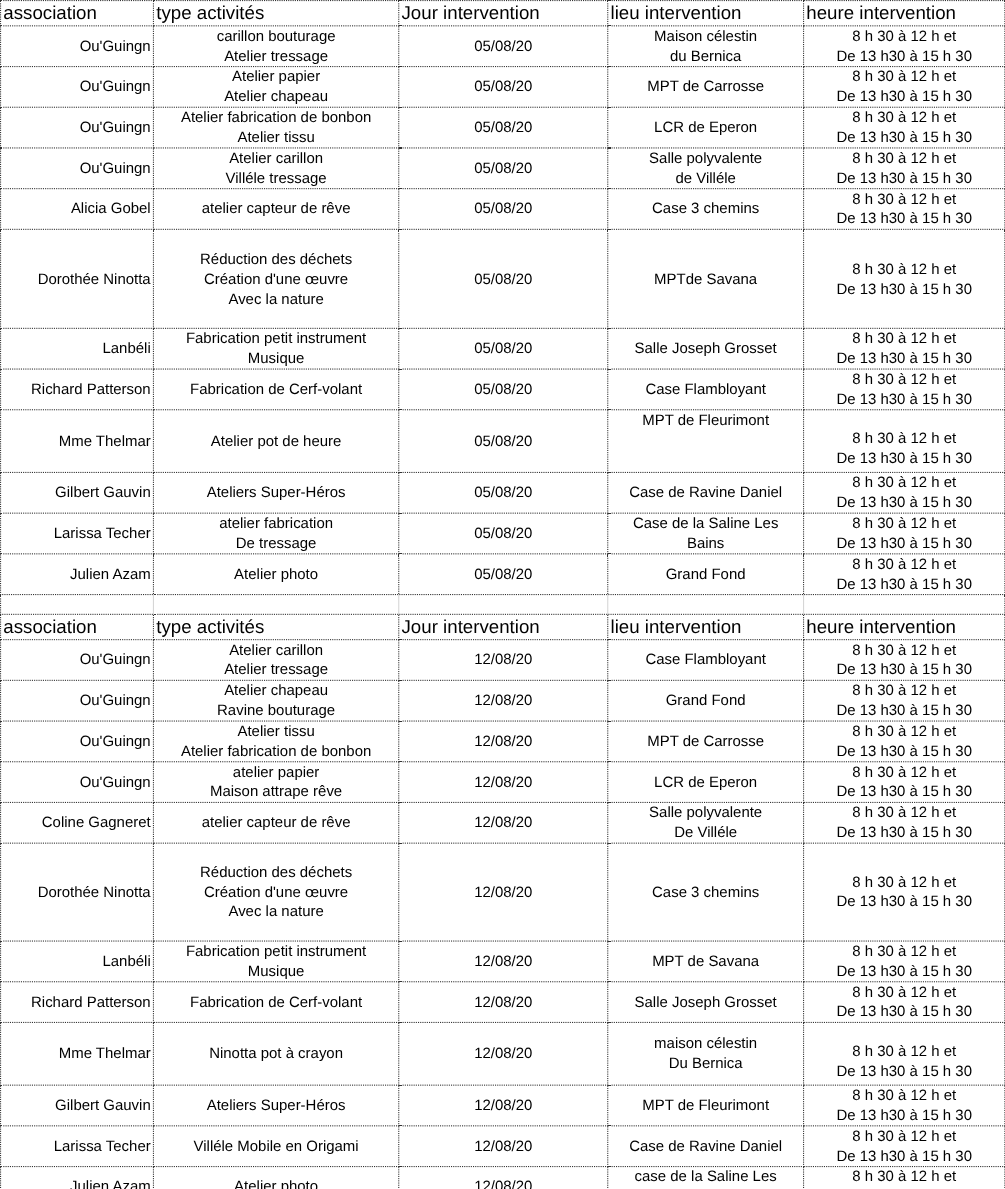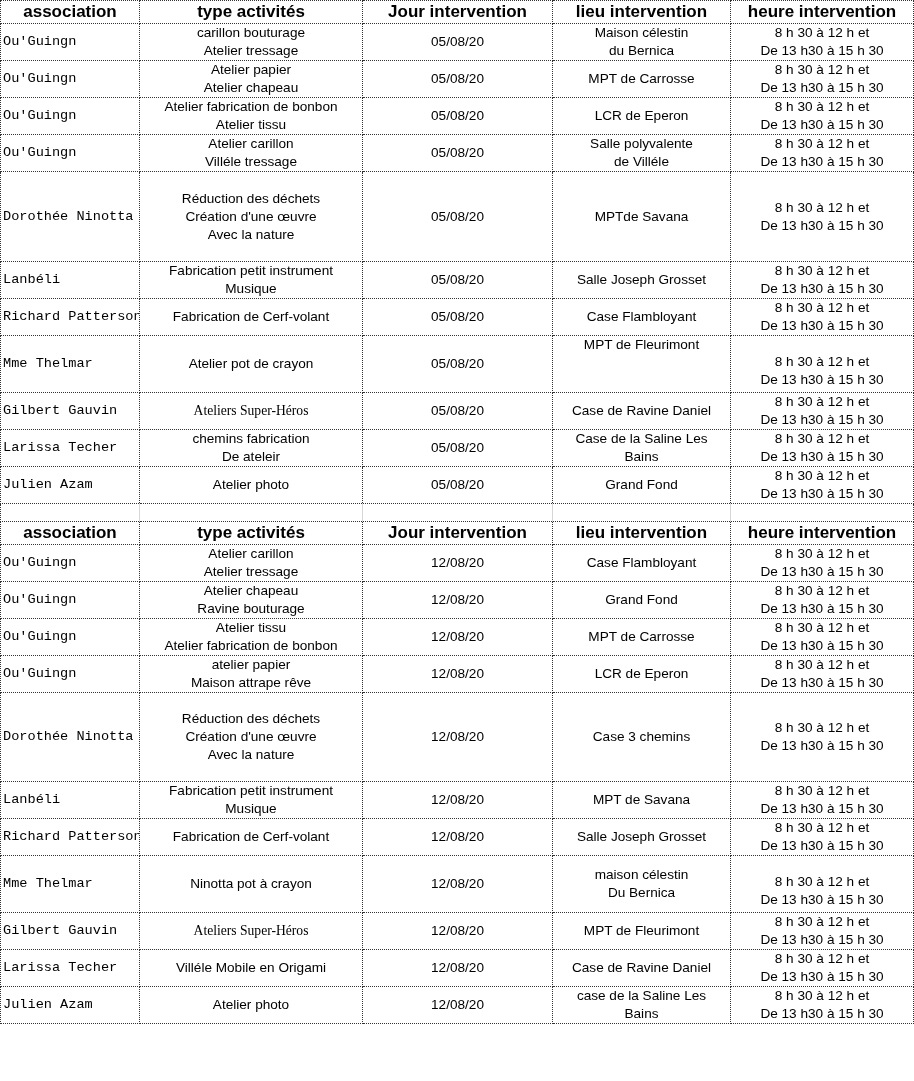--- a/index.html
+++ b/index.html
@@ -7,25 +7,25 @@
   table.sched { border-collapse:collapse; table-layout:fixed; width:913px; }
   table.sched td, table.sched th {
     border:1px dotted #333;
     padding:0 2px;
     font-size:13.6px;
     line-height:18px;
     vertical-align:middle;
     overflow:hidden;
     white-space:nowrap;
   }
-  table.sched th { font-weight:bold; font-size:17px; text-align:center; height:22px; line-height:20px; }
-  td.assoc { text-align:left; padding-left:3px;font-family:Liberation Mono, monospace; }
+  table.sched th { font-weight:normal; font-size:17px; text-align:left; height:22px; line-height:20px; }
+  td.assoc { text-align:right; padding-left:3px; }
   td.center { text-align:center; }
   .line { display:block; }
-  td.small { font-size:12.5px;font-family:Liberation Serif, serif; }
+  td.small { font-size:12.5px; }
   tr.blank td { height:17px; border-left:1px solid #d6d6d6; border-right:1px solid #d6d6d6; }
   tr.blank td:first-child { border-left:1px dotted #333; }
   tr.blank td:last-child { border-right:1px dotted #333; }
   .heure-low { display:block; padding-top:14px; }
 </style>
 </head>
 <body>
 
 <table class="sched">
   <colgroup>
@@ -106,20 +106,36 @@
           <span class="line">Salle polyvalente</span>
           <span class="line">de Villéle</span>
         </td>
         <td class="center">
           <span class="line">
             <span class="line">8 h 30 à 12 h et</span>
             <span class="line">De 13 h30 à 15 h 30</span>
           </span>
         </td>
       </tr>
+      <tr style="height: 36px;">
+        <td class="assoc">Alicia Gobel</td>
+        <td class="center">
+          <span class="line">atelier capteur de rêve</span>
+        </td>
+        <td class="center">05/08/20</td>
+        <td class="center">
+          <span class="line">Case 3 chemins</span>
+        </td>
+        <td class="center">
+          <span class="line">
+            <span class="line">8 h 30 à 12 h et</span>
+            <span class="line">De 13 h30 à 15 h 30</span>
+          </span>
+        </td>
+      </tr>
       <tr style="height: 90px;">
         <td class="assoc">Dorothée Ninotta</td>
         <td class="center">
           <span class="line">Réduction des déchets</span>
           <span class="line">Création d'une œuvre</span>
           <span class="line">Avec la nature</span>
         </td>
         <td class="center">05/08/20</td>
         <td class="center">
           <span class="line">MPTde Savana</span>
@@ -160,21 +176,21 @@
         <td class="center">
           <span class="line">
             <span class="line">8 h 30 à 12 h et</span>
             <span class="line">De 13 h30 à 15 h 30</span>
           </span>
         </td>
       </tr>
       <tr style="height: 57px;">
         <td class="assoc">Mme Thelmar</td>
         <td class="center">
-          <span class="line">Atelier pot de crayon</span>
+          <span class="line">Atelier pot de heure</span>
         </td>
         <td class="center">05/08/20</td>
         <td class="center" style="vertical-align: top;">
           <span class="line">MPT de Fleurimont</span>
         </td>
         <td class="center">
           <span class="heure-low">
             <span class="line">8 h 30 à 12 h et</span>
             <span class="line">De 13 h30 à 15 h 30</span>
           </span>
@@ -192,22 +208,22 @@
         <td class="center">
           <span class="line">
             <span class="line">8 h 30 à 12 h et</span>
             <span class="line">De 13 h30 à 15 h 30</span>
           </span>
         </td>
       </tr>
       <tr style="height: 36px;">
         <td class="assoc">Larissa Techer</td>
         <td class="center">
-          <span class="line">chemins fabrication</span>
-          <span class="line">De ateleir</span>
+          <span class="line">atelier fabrication</span>
+          <span class="line">De tressage</span>
         </td>
         <td class="center">05/08/20</td>
         <td class="center">
           <span class="line">Case de la Saline Les</span>
           <span class="line">Bains</span>
         </td>
         <td class="center">
           <span class="line">
             <span class="line">8 h 30 à 12 h et</span>
             <span class="line">De 13 h30 à 15 h 30</span>
@@ -305,20 +321,37 @@
         <td class="center">
           <span class="line">LCR de Eperon</span>
         </td>
         <td class="center">
           <span class="line">
             <span class="line">8 h 30 à 12 h et</span>
             <span class="line">De 13 h30 à 15 h 30</span>
           </span>
         </td>
       </tr>
+      <tr style="height: 36px;">
+        <td class="assoc">Coline Gagneret</td>
+        <td class="center">
+          <span class="line">atelier capteur de rêve</span>
+        </td>
+        <td class="center">12/08/20</td>
+        <td class="center">
+          <span class="line">Salle polyvalente</span>
+          <span class="line">De Villéle</span>
+        </td>
+        <td class="center">
+          <span class="line">
+            <span class="line">8 h 30 à 12 h et</span>
+            <span class="line">De 13 h30 à 15 h 30</span>
+          </span>
+        </td>
+      </tr>
       <tr style="height: 89px;">
         <td class="assoc">Dorothée Ninotta</td>
         <td class="center">
           <span class="line">Réduction des déchets</span>
           <span class="line">Création d'une œuvre</span>
           <span class="line">Avec la nature</span>
         </td>
         <td class="center">12/08/20</td>
         <td class="center">
           <span class="line">Case 3 chemins</span>

